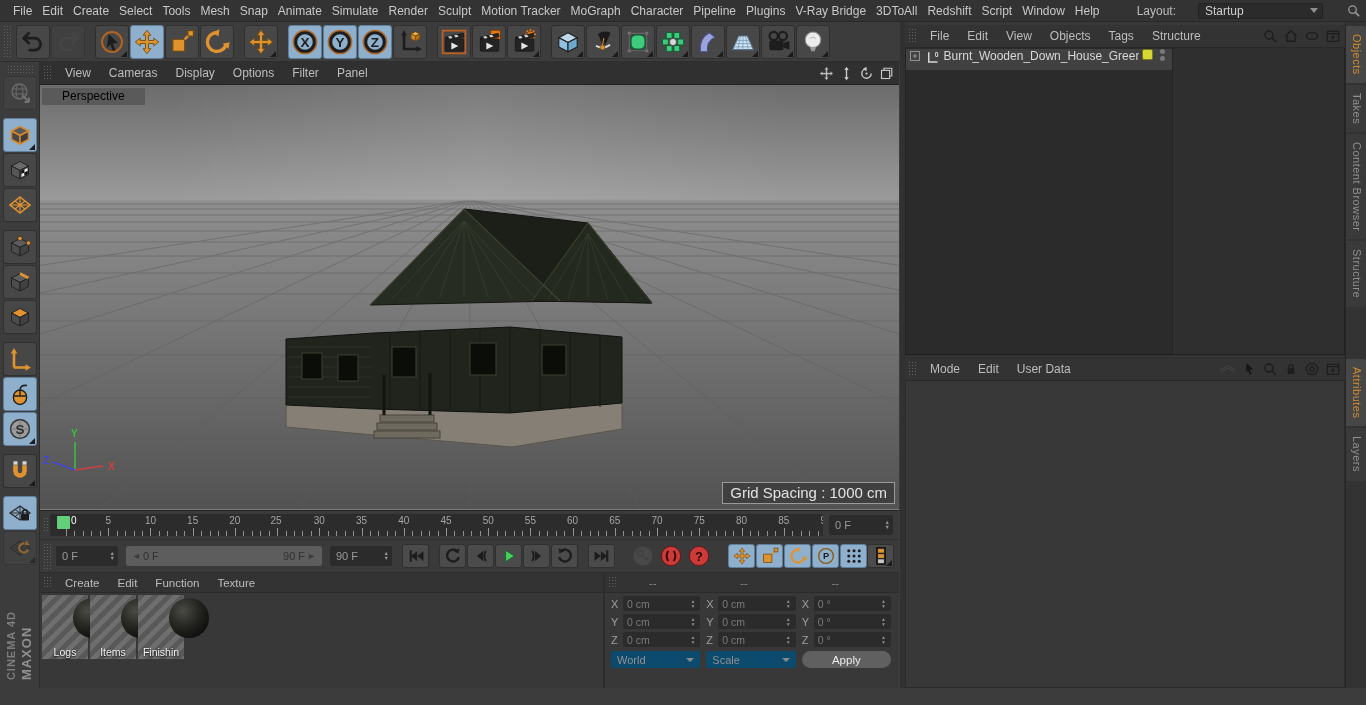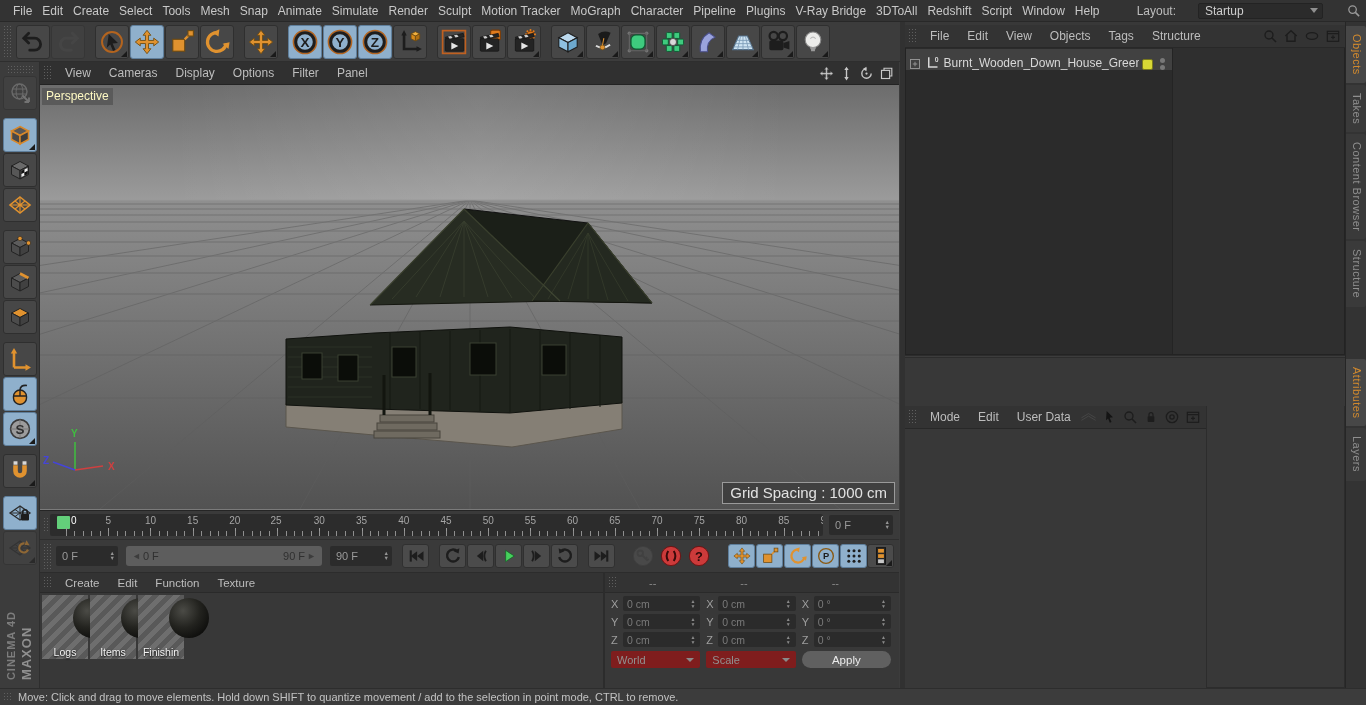--- a/index.html
+++ b/index.html
@@ -57,22 +57,22 @@
   
   .stack { width:859px; display:flex; flex-direction:column; }
   .vp-menubar { height:23px; background:#303030; border-bottom:1px solid #232323;
                 display:flex; align-items:center; position:relative; }
   .vp-menu-item { padding:0 9px; color:#bdbdbd; }
   .vp-corner { position:absolute; right:5px; top:3px; display:flex; gap:4px; }
   .vp-ic { width:16px; height:16px; display:flex; align-items:center; justify-content:center; cursor:pointer; }
 
   .viewport { height:426px; position:relative; border-bottom:1px solid #252525; background:#7a7a7a; cursor:crosshair; }
   .viewport svg.scene { position:absolute; inset:0; }
-  .vp-label { position:absolute; left:2px; top:3px; background:rgba(88,88,88,.9); color:#fef9c3;
-              font-size:12px; padding:1px 4px 2px; }
+  .vp-label { position:absolute; left:2px; top:3px; background:rgba(88,88,88,.9); color:#000000;
+              font-size:12px; padding:1px 20px 2px; }
   .grid-label { position:absolute; right:4px; bottom:6px; background:rgba(62,62,62,.92); color:#e2e2e2;
               font-size:15px; padding:1px 7px 2px; border:1px solid #9a9a9a; }
 
   
   .timeline { height:29px; background:#3a3a3a; position:relative; border-bottom:1px solid #2e2e2e; }
   .ruler { position:absolute; left:10px; right:76px; top:3px; bottom:3px; background:#2c2c2c;
            border-radius:2px; overflow:hidden; }
   .tick-label { position:absolute; top:1px; font-size:10px; color:#a5a5a5; }
   .tick-label.cur { color:#ffffff; }
   .ruler-marker { position:absolute; left:7px; top:2px; width:13px; height:13px; background:#63cf7a;
@@ -120,46 +120,46 @@
   .coords { width:294px; display:flex; flex-direction:column; }
   .coord-heads { display:grid; grid-template-columns:repeat(3,1fr); column-gap:6px; padding:0 8px 0 2px; flex:1; }
   .coord-heads span { color:#8a8a8a; font-size:11px; padding-left:26px; }
   .coord-grid { display:grid; grid-template-columns:repeat(3,1fr); column-gap:6px; row-gap:3px; padding:3px 8px 0 6px; }
   .coord-cell { display:flex; align-items:center; gap:4px; }
   .coord-cell .lbl { width:8px; color:#9f9f9f; font-size:11px; }
   .coord-field { flex:1; height:15px; background:#2b2b2b; border-radius:2px; display:flex; align-items:center;
                  padding:0 2px 0 4px; color:#7a7a7a; font-size:10.5px; }
   .coord-field .spin { font-size:5px; line-height:4.5px; color:#8a8a8a; }
   .coord-foot { display:grid; grid-template-columns:repeat(3,1fr); column-gap:6px; padding:4px 8px 0 6px; }
-  .dropdown { height:17px; background:#7f1d1d; border-radius:2px; display:flex; align-items:center;
+  .dropdown { height:17px; background:#0c4a6e; border-radius:2px; display:flex; align-items:center;
               padding:0 6px; color:#919191; font-size:11px; cursor:pointer; }
   .dropdown .caret { margin-left:auto; width:0; height:0; border-left:4px solid transparent;
               border-right:4px solid transparent; border-top:4px solid #8a8a8a; }
   .apply-btn { height:17px; background:#606060; border-radius:9px; display:flex; align-items:center;
               justify-content:center; color:#ebebeb; font-size:11.5px; cursor:pointer; }
 
   
   .om { height:330px; display:flex; flex-direction:column; }
   .om-head,.am-head { height:23px; background:#333; border-bottom:1px solid #282828;
               display:flex; align-items:center; }
   .om-head .pm,.am-head .pm { padding:0 9px; color:#bdbdbd; }
   .head-icons { margin-left:auto; display:flex; gap:4px; padding-right:4px; }
   .h-ic { width:17px; height:17px; display:flex; align-items:center; justify-content:center; cursor:pointer; }
   .h-ic.disabled { opacity:.5; }
   .om-body { flex:1; position:relative; background:#2b2b2b; border:1px solid #232323; border-top:none; overflow:hidden; }
   .om-right-area { position:absolute; left:266px; top:0; bottom:0; right:0; background:#2f2f2f;
               border-left:1px solid #242424; }
   .om-row { position:absolute; left:0; top:1px; width:266px; height:21px; background:#414141;
-              display:flex; align-items:flex-end; gap:3px; padding:0 3px; cursor:pointer; }
+              display:flex; align-items:flex-start; gap:3px; padding:0 3px; cursor:pointer; }
   .om-row .obj-name { color:#d8d8d8; font-size:12px; white-space:nowrap; overflow:hidden; }
   .layer-chip { width:11px; height:11px; border-radius:2px; margin-left:auto; border:1px solid #79791c; flex:none; cursor:pointer; }
   .dot-col { display:flex; flex-direction:column; gap:2px; padding:0 4px; }
   .dot { width:5px; height:5px; border-radius:50%; background:#787878; cursor:pointer; }
   .h-split { height:3px; background:#3c3c3c; border-top:1px solid #2c2c2c; border-bottom:1px solid #2c2c2c; }
-  .am { flex:1; display:flex; flex-direction:row;margin-top:48px; }
+  .am { flex:1; display:flex; flex-direction:column; }
   .am-body { flex:1; background:#383838; border:1px solid #2c2c2c; border-top:none; }
 
   
   .tabs-top { position:absolute; top:4px; left:0; right:0; display:flex; flex-direction:column; gap:2px; }
   .tabs-bottom { position:absolute; top:337px; left:0; right:0; display:flex; flex-direction:column; gap:2px; }
   .vtab { writing-mode:vertical-rl; padding:8px 3px; font-size:11px; color:#8f8f8f; background:#3a3a3a;
           letter-spacing:.5px; cursor:pointer; border-radius:0 2px 2px 0; white-space:nowrap; }
   .vtab.active { color:#d28a2e; background:#474747; }
 
   
@@ -1086,17 +1086,13 @@
           <div class="vtab">Content Browser</div>
           <div class="vtab">Structure</div>
         </div>
       <div class="tabs-bottom" id="tabs-bottom">
           <div class="vtab active">Attributes</div>
           <div class="vtab">Layers</div>
         </div>
     </div>
   </div>
 
-  <div class="statusbar">
-    <div class="grip"></div>
-    <span class="txt">Move: Click and drag to move elements. Hold down SHIFT to quantize movement / add to the selection in point mode, CTRL to remove.</span>
-  </div>
 </div>
 
 </body></html>

